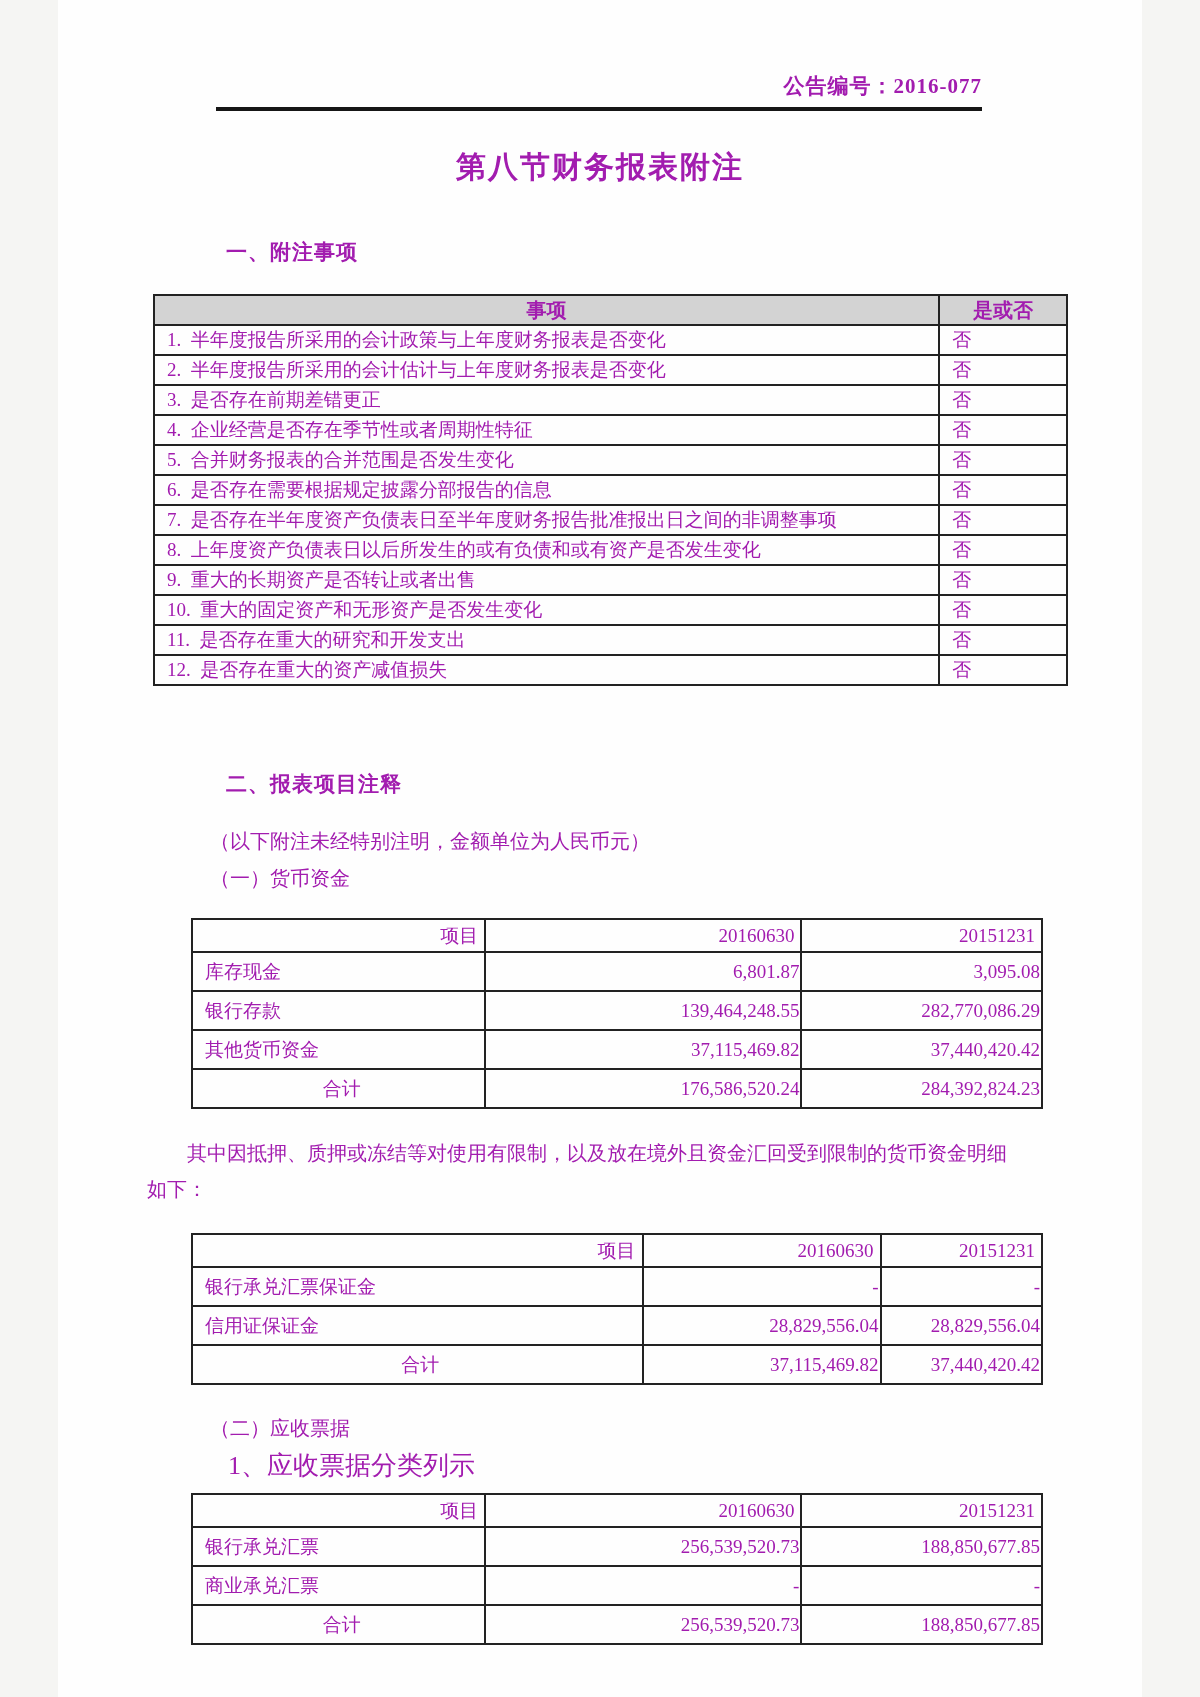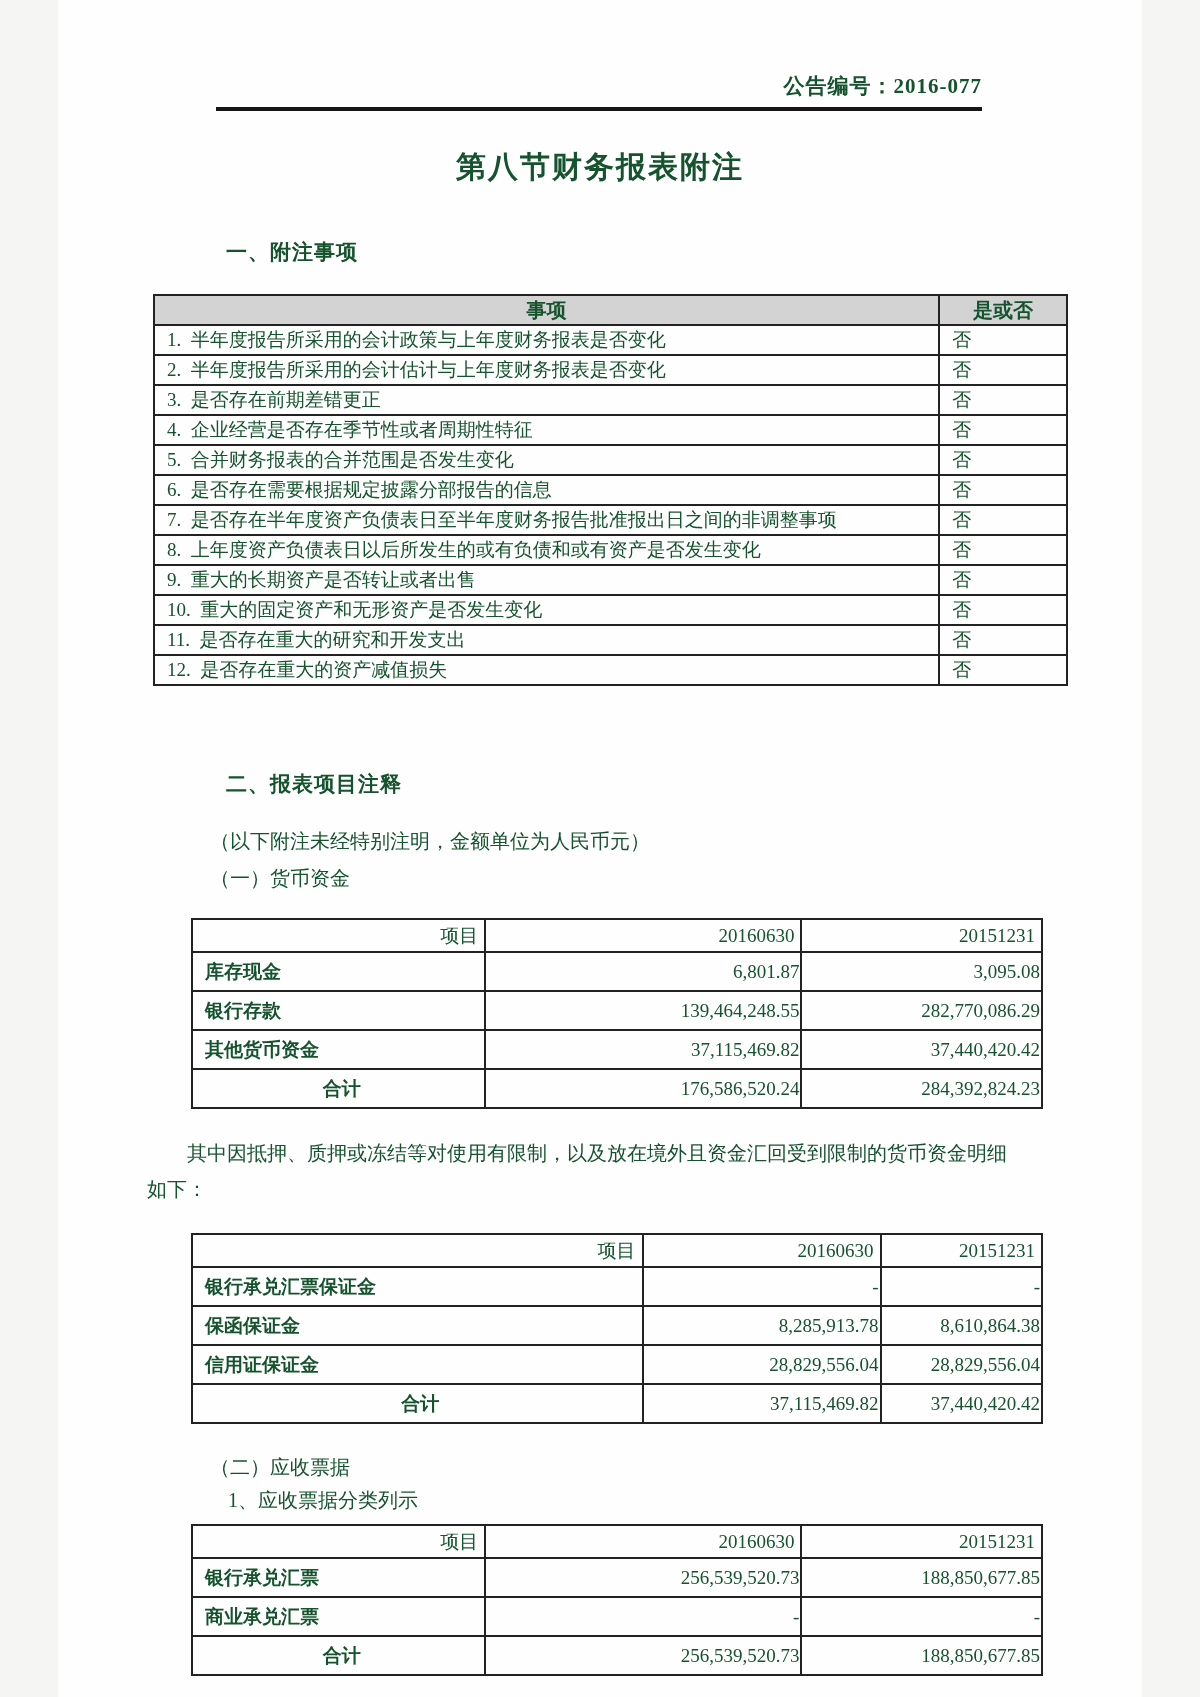--- a/index.html
+++ b/index.html
@@ -2,21 +2,21 @@
 <html><head>
 <meta charset="utf-8">
 <style>
   * { box-sizing: border-box; }
   html, body { margin: 0; padding: 0; background: #f5f5f3; }
   .page {
     width: 1084px;
     min-height: 1697px;
     margin: 0 auto;
     background: #fefefe;
-    color: #14532d;
+    color: #a21caf;
     font-family: "Liberation Serif", "DejaVu Serif", serif;
     position: relative;
     overflow: hidden;
   }
   
   .doc-header { padding: 72px 160px 0 158px; }
   .doc-number {
     text-align: right;
     font-size: 21px;
     font-weight: bold;
@@ -44,21 +44,21 @@
   .sub-note {
     margin: 30px 0 0 152px;
     font-size: 20px;
   }
   .sub-heading {
     margin: 10px 0 0 152px;
     font-size: 20px;
   }
   .list-heading {
     margin: 6px 0 0 170px;
-    font-size: 20px;
+    font-size: 26px;
   }
   
   .notes-table {
     margin: 28px 0 0 95px;
     width: 915px;
     border-collapse: collapse;
     table-layout: fixed;
     border: 2px solid #222;
     font-size: 19px;
   }
@@ -95,21 +95,21 @@
     height: 33px;
     font-weight: normal;
     text-align: right;
     padding: 0 6px;
   }
   .data-table td {
     border: 2px solid #222;
     height: 39px;
     padding: 1px 6px;
   }
-  .data-table td.item { text-align: left; padding-left: 12px; font-weight: bold; }
+  .data-table td.item { text-align: left; padding-left: 12px; }
   .data-table td.num  { text-align: right; padding-right: 1px; }
   .data-table tr.total-row td.item { text-align: center; }
   .t-funds col.c1, .t-receivable col.c1 { width: 34.5%; }
   .t-funds col.c2, .t-receivable col.c2 { width: 37.2%; }
   .t-funds col.c3, .t-receivable col.c3 { width: 28.3%; }
   .t-restricted col.c1 { width: 53%; }
   .t-restricted col.c2 { width: 28%; }
   .t-restricted col.c3 { width: 19%; }
   
   .restricted-note {
@@ -255,25 +255,20 @@
         <th>20151231</th>
       </tr>
     </thead>
     <tbody>
       <tr>
           <td class="item">银行承兑汇票保证金</td>
           <td class="num">-</td>
           <td class="num">-</td>
         </tr>
       <tr>
-          <td class="item">保函保证金</td>
-          <td class="num">8,285,913.78</td>
-          <td class="num">8,610,864.38</td>
-        </tr>
-      <tr>
           <td class="item">信用证保证金</td>
           <td class="num">28,829,556.04</td>
           <td class="num">28,829,556.04</td>
         </tr>
       <tr class="total-row">
           <td class="item">合计</td>
           <td class="num">37,115,469.82</td>
           <td class="num">37,440,420.42</td>
         </tr>
     </tbody>

